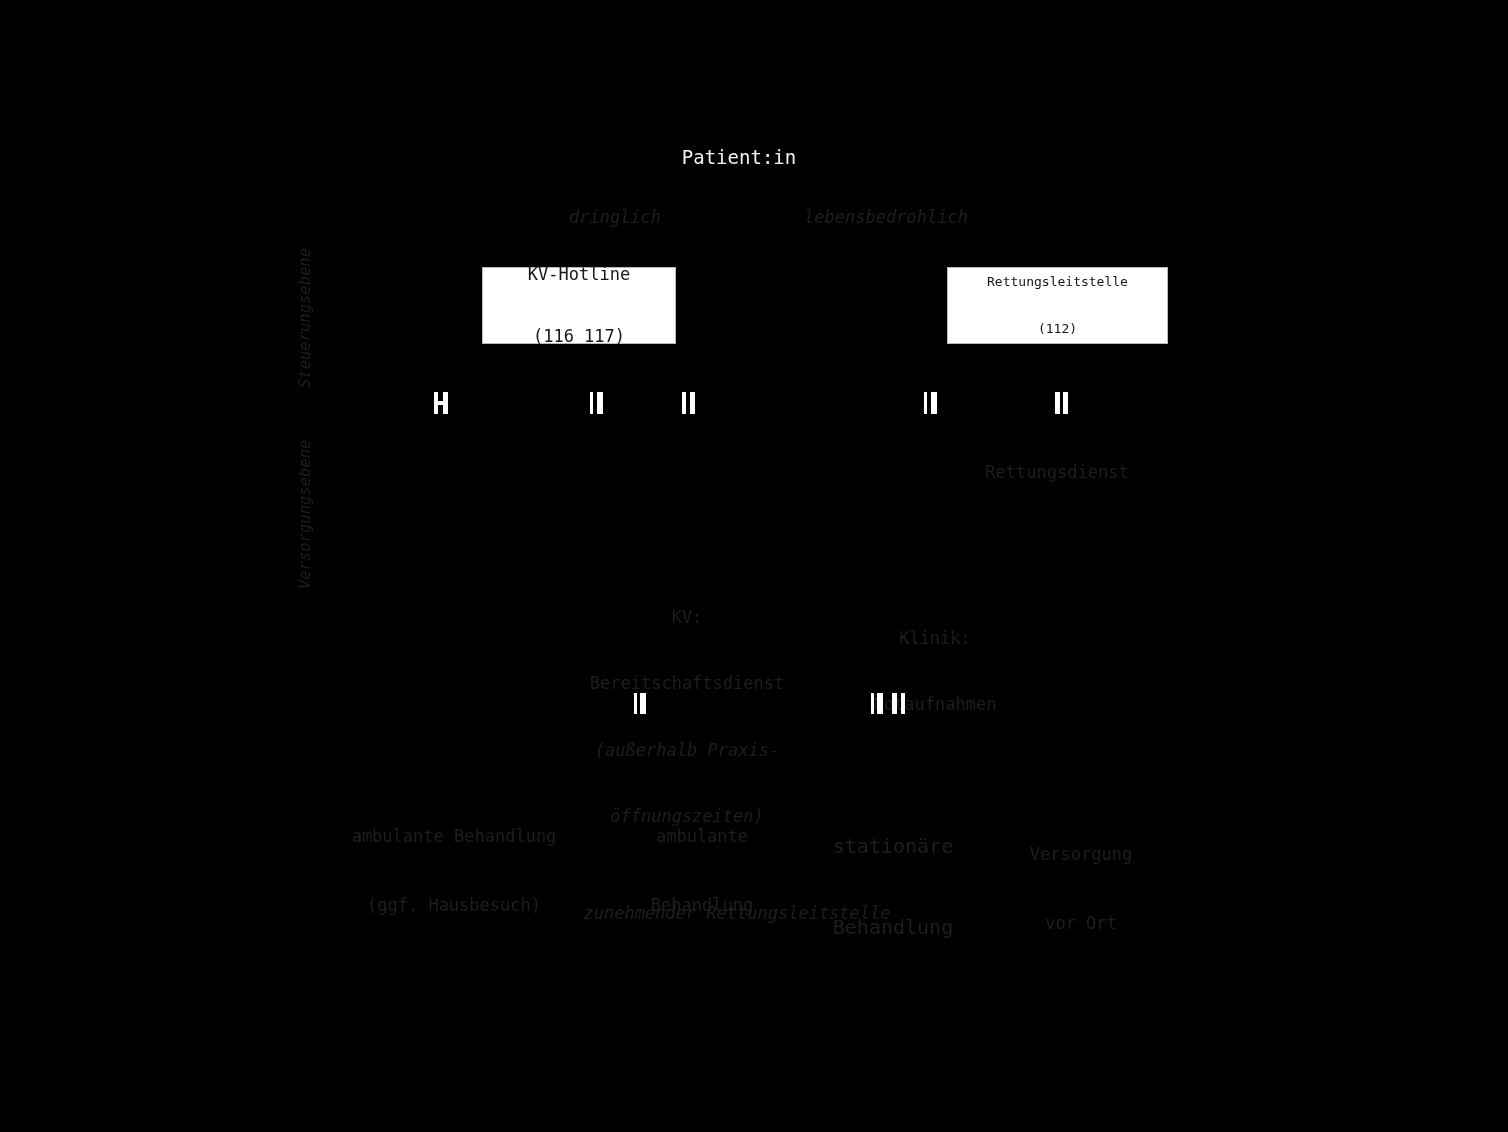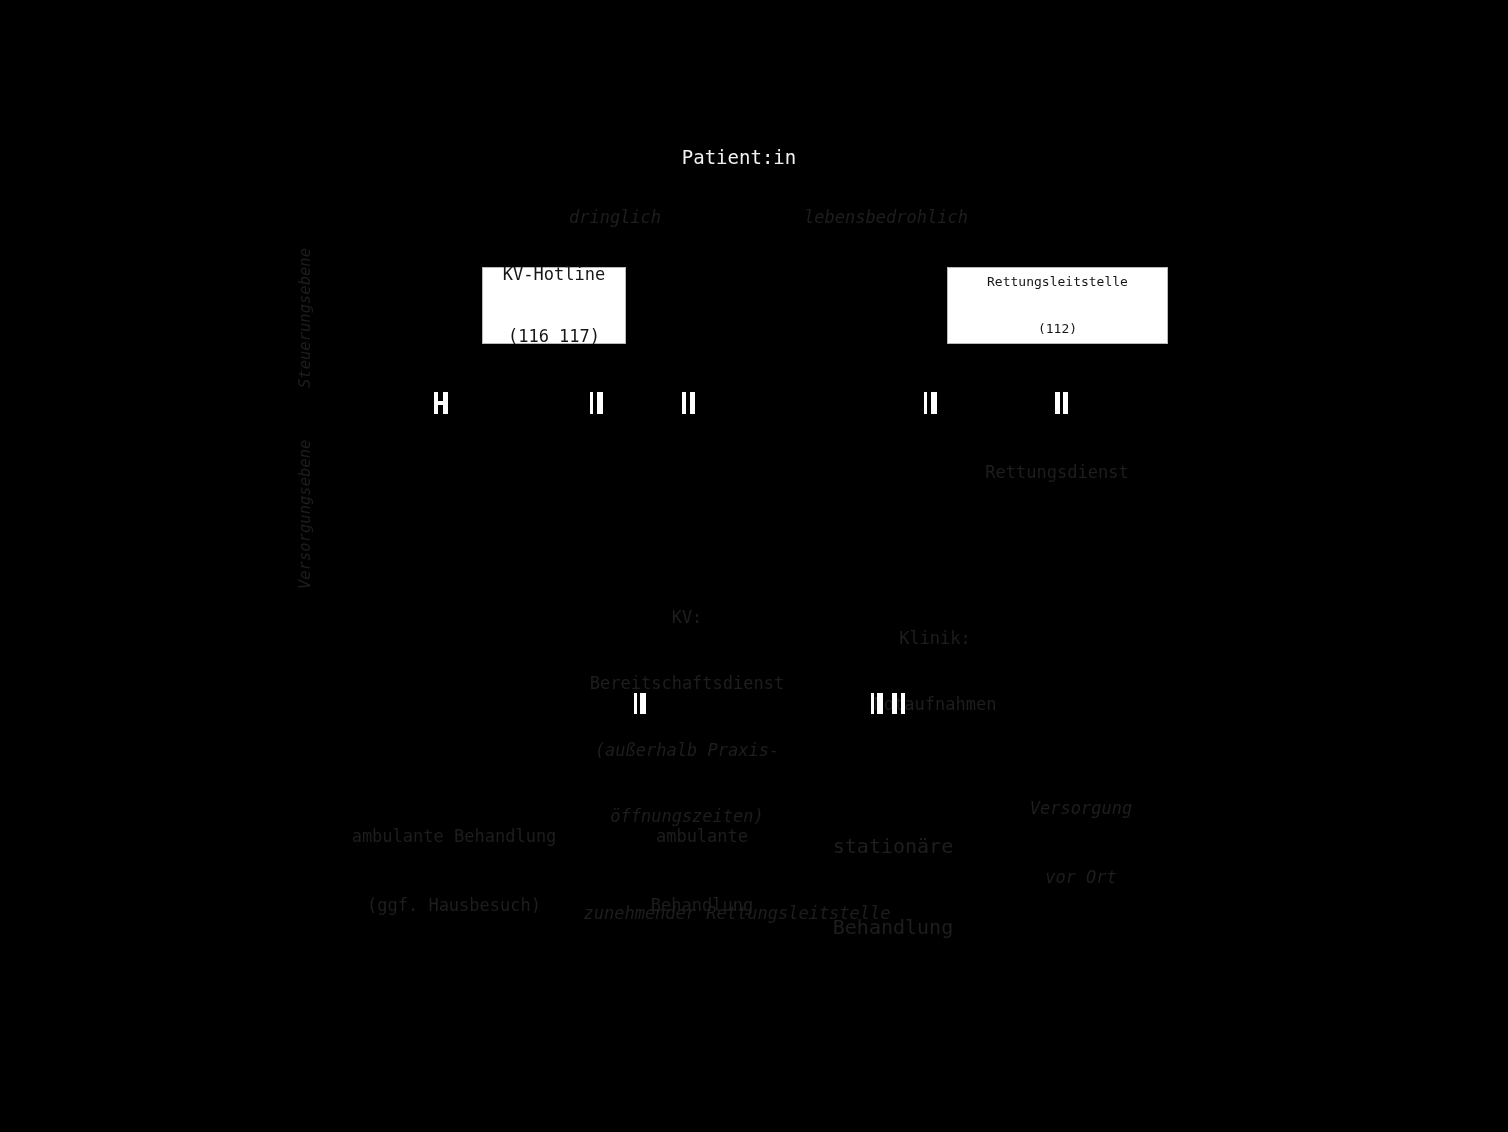--- a/index.html
+++ b/index.html
@@ -72,21 +72,21 @@
   <div class="txt t-bright ctr" style="left:739px; top:146px; font-size:19px;">Patient:in</div>
 
   <div class="txt t-dim it ctr" style="left:600px; top:207px; font-size:17px;margin-left:15px;">dringlich</div>
 
   <div class="txt t-dim it ctr" style="left:886px; top:207px; font-size:17px;">lebensbedrohlich</div>
 
   <div class="vlabel" style="left:296px; top:388px; font-size:15.5px;">Steuerungsebene</div>
 
   <div class="vlabel" style="left:296px; top:589px; font-size:15.5px;">Versorgungsebene</div>
 
-  <div class="node" style="left:482px; top:267px; width:144px; height:77px; font-size:17px;">
+  <div class="node" style="left:482px; top:267px; width:194px; height:77px; font-size:17px;">
     <div>
       <div>KV-Hotline</div>
       <div>(116 117)</div>
     </div>
   </div>
 
   <div class="node" style="left:947px; top:267px; width:221px; height:77px; font-size:13px;">
     <div>
       <div>Rettungsleitstelle</div>
       <div>(112)</div>
@@ -157,20 +157,20 @@
   <div style="position:absolute; left:702px; top:779px; transform:translateX(-50%); text-align:center; color:#1e1e1e; font-size:17px; line-height:1.35; white-space:pre;">
     <div>ambulante</div>
     <div>Behandlung</div>
   </div>
 
   <div style="position:absolute; left:893px; top:779px; transform:translateX(-50%); text-align:center; color:#1e1e1e; font-size:20px; line-height:1.35; white-space:pre;">
     <div>stationäre</div>
     <div>Behandlung</div>
   </div>
 
-  <div style="position:absolute; left:1081px; top:751px; transform:translateX(-50%); text-align:center; color:#1e1e1e; font-size:17px; line-height:1.35; white-space:pre;font-style:italic;">
+  <div style="position:absolute; left:1081px; top:797px; transform:translateX(-50%); text-align:center; color:#1e1e1e; font-size:17px; line-height:1.35; white-space:pre;">
     <div>Versorgung</div>
     <div>vor Ort</div>
   </div>
 
   <div class="txt t-dim it ctr" style="left:737px; top:903px; font-size:17px;">zunehmender Rettungsleitstelle</div>
 
 </div>
 
 </body></html>

